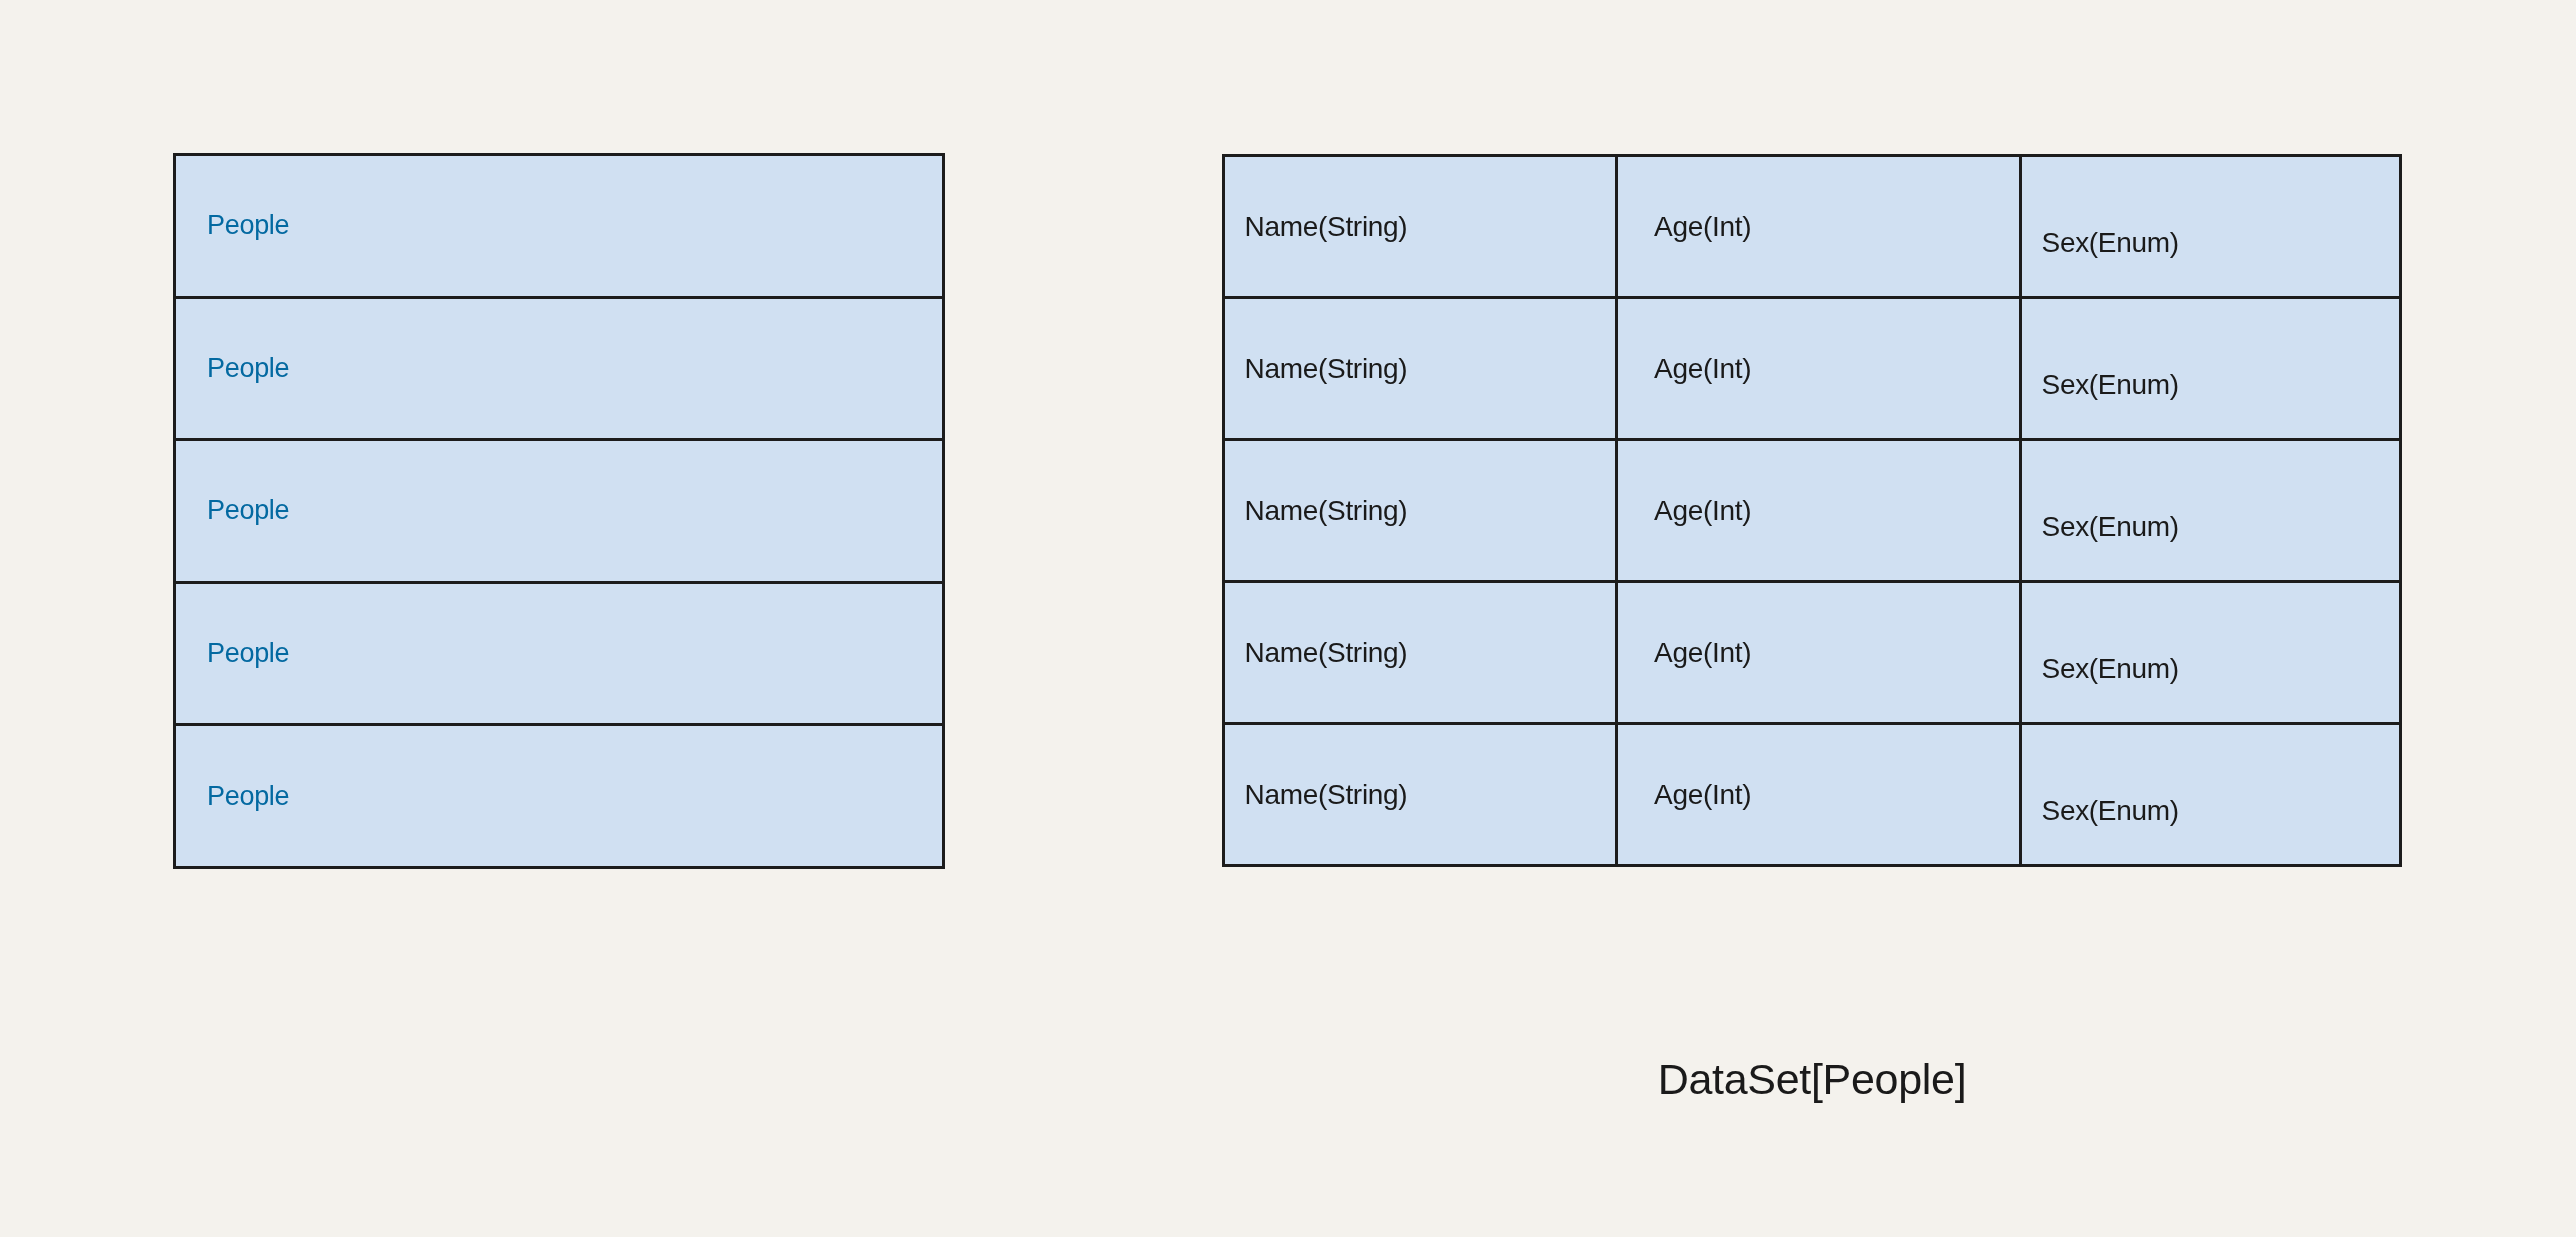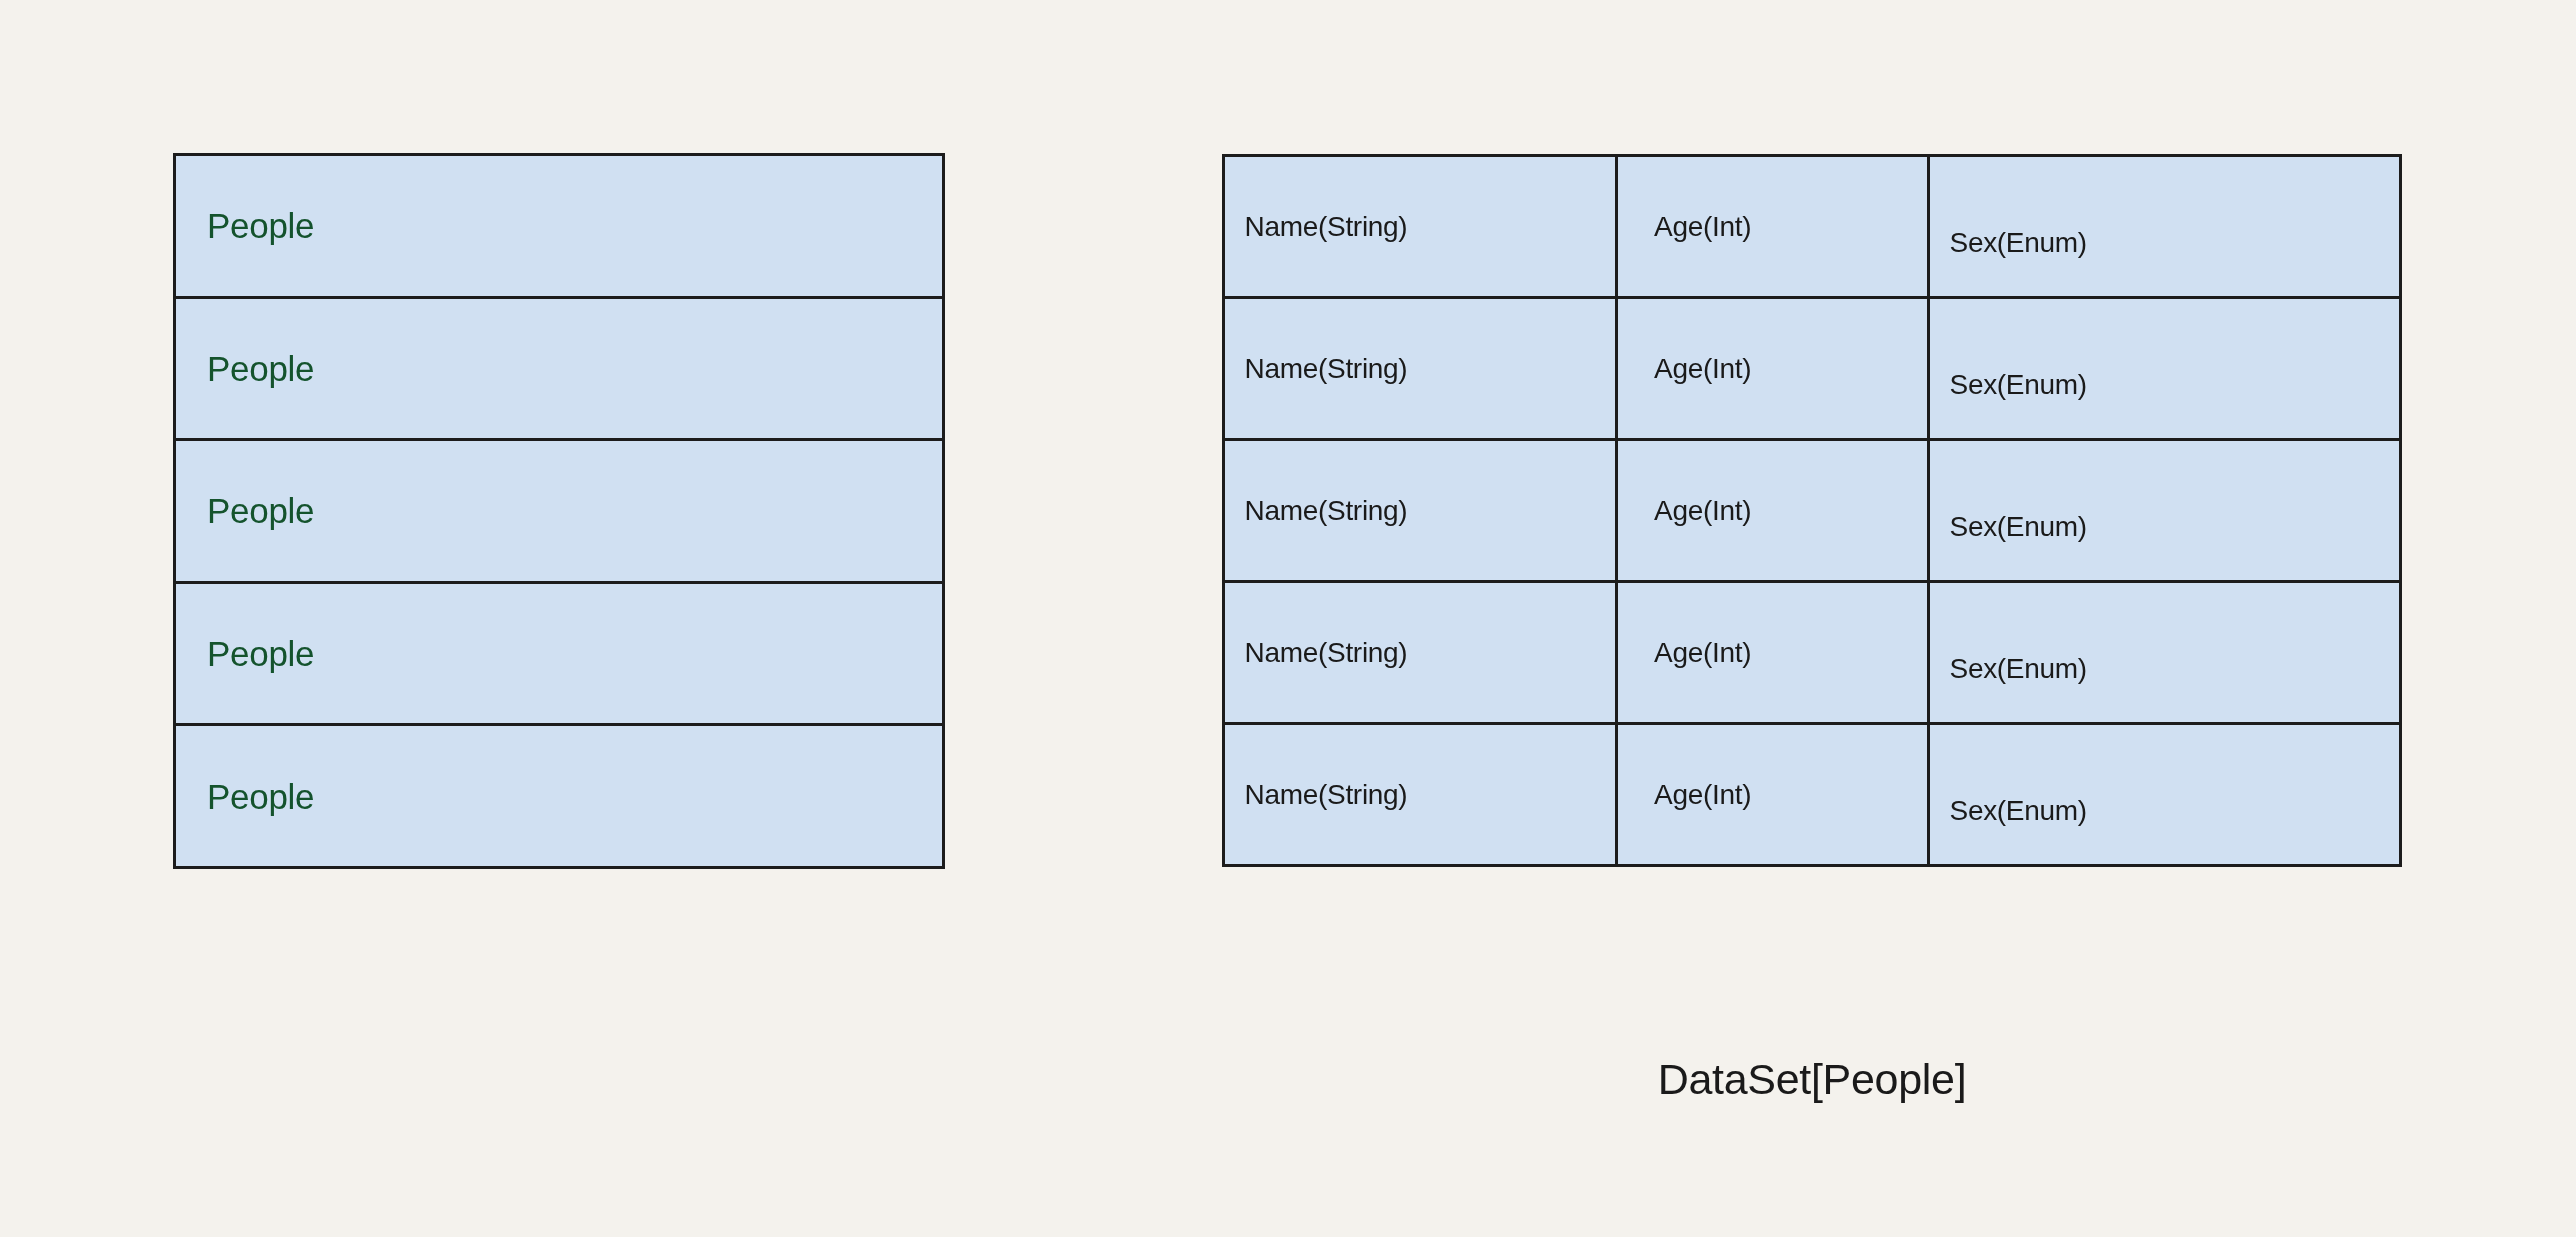--- a/index.html
+++ b/index.html
@@ -40,23 +40,23 @@
     background: #D0E0F2;
     border-bottom: 3.2px solid #1C1C1C;
     display: flex;
     align-items: center;
     padding-left: 31px;
   }
   .rdd-row:last-child {
     border-bottom: none;
   }
   .rdd-row-label {
-    font-size: 35px;
+    font-size: 27px;
     line-height: 1;
-    color: #14532d;
+    color: #0369a1;
     letter-spacing: -0.3px;
     white-space: nowrap;
   }
 
   
   .ds-table {
     position: absolute;
     left: 1222px;
     top: 154px;
     width: 1180px;
@@ -84,21 +84,21 @@
     display: flex;
     align-items: center;
     padding-left: 19.5px;
     overflow: hidden;
   }
   .ds-cell:last-child {
     border-right: none;
     margin-top: 32px;
   }
   .ds-col-0 { width: 393px; }
-  .ds-col-1 { width: 312px; padding-left: 36px; }
+  .ds-col-1 { width: 404px; padding-left: 36px; }
   .ds-col-2 { flex: 1 1 auto; }
   .ds-cell-label {
     font-size: 28px;
     line-height: 1;
     color: #1A1A1A;
     letter-spacing: -0.3px;
     white-space: nowrap;
   }
 
   

